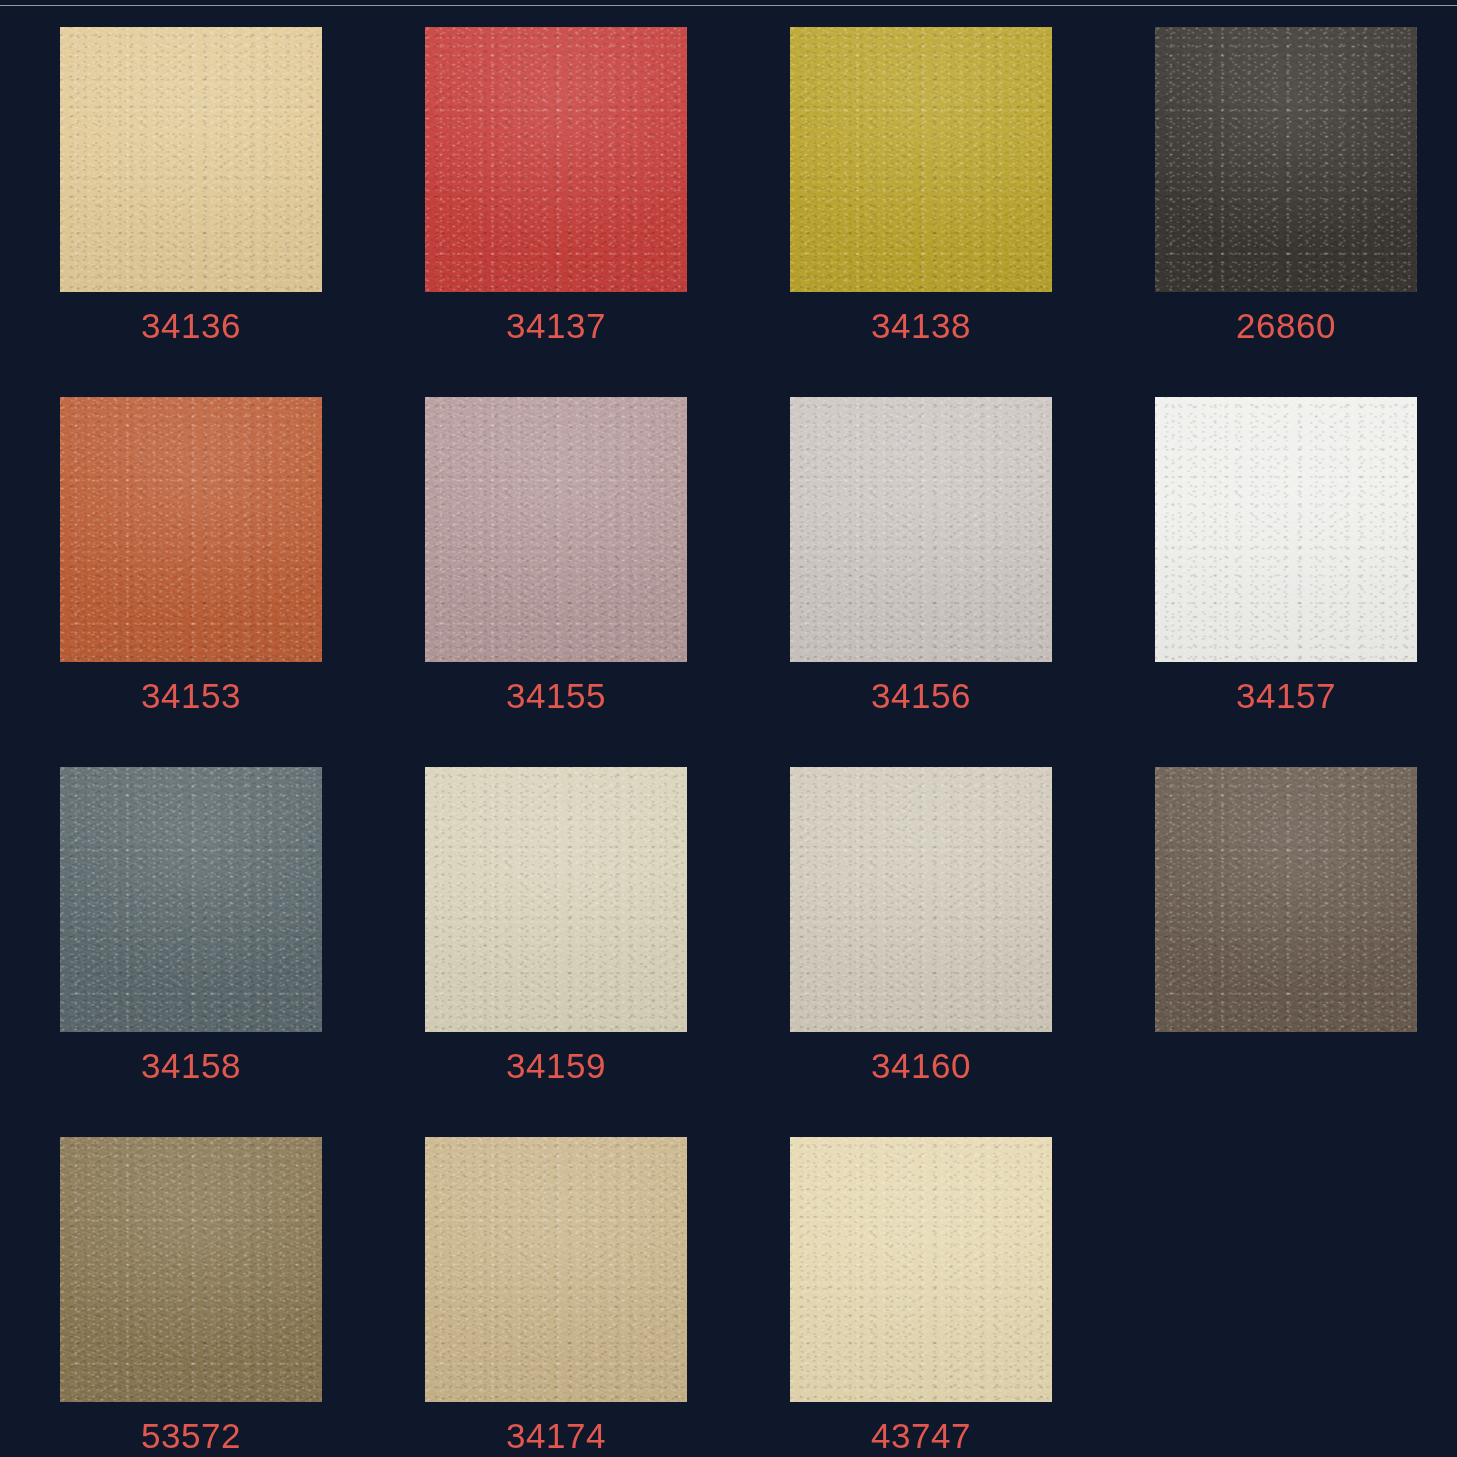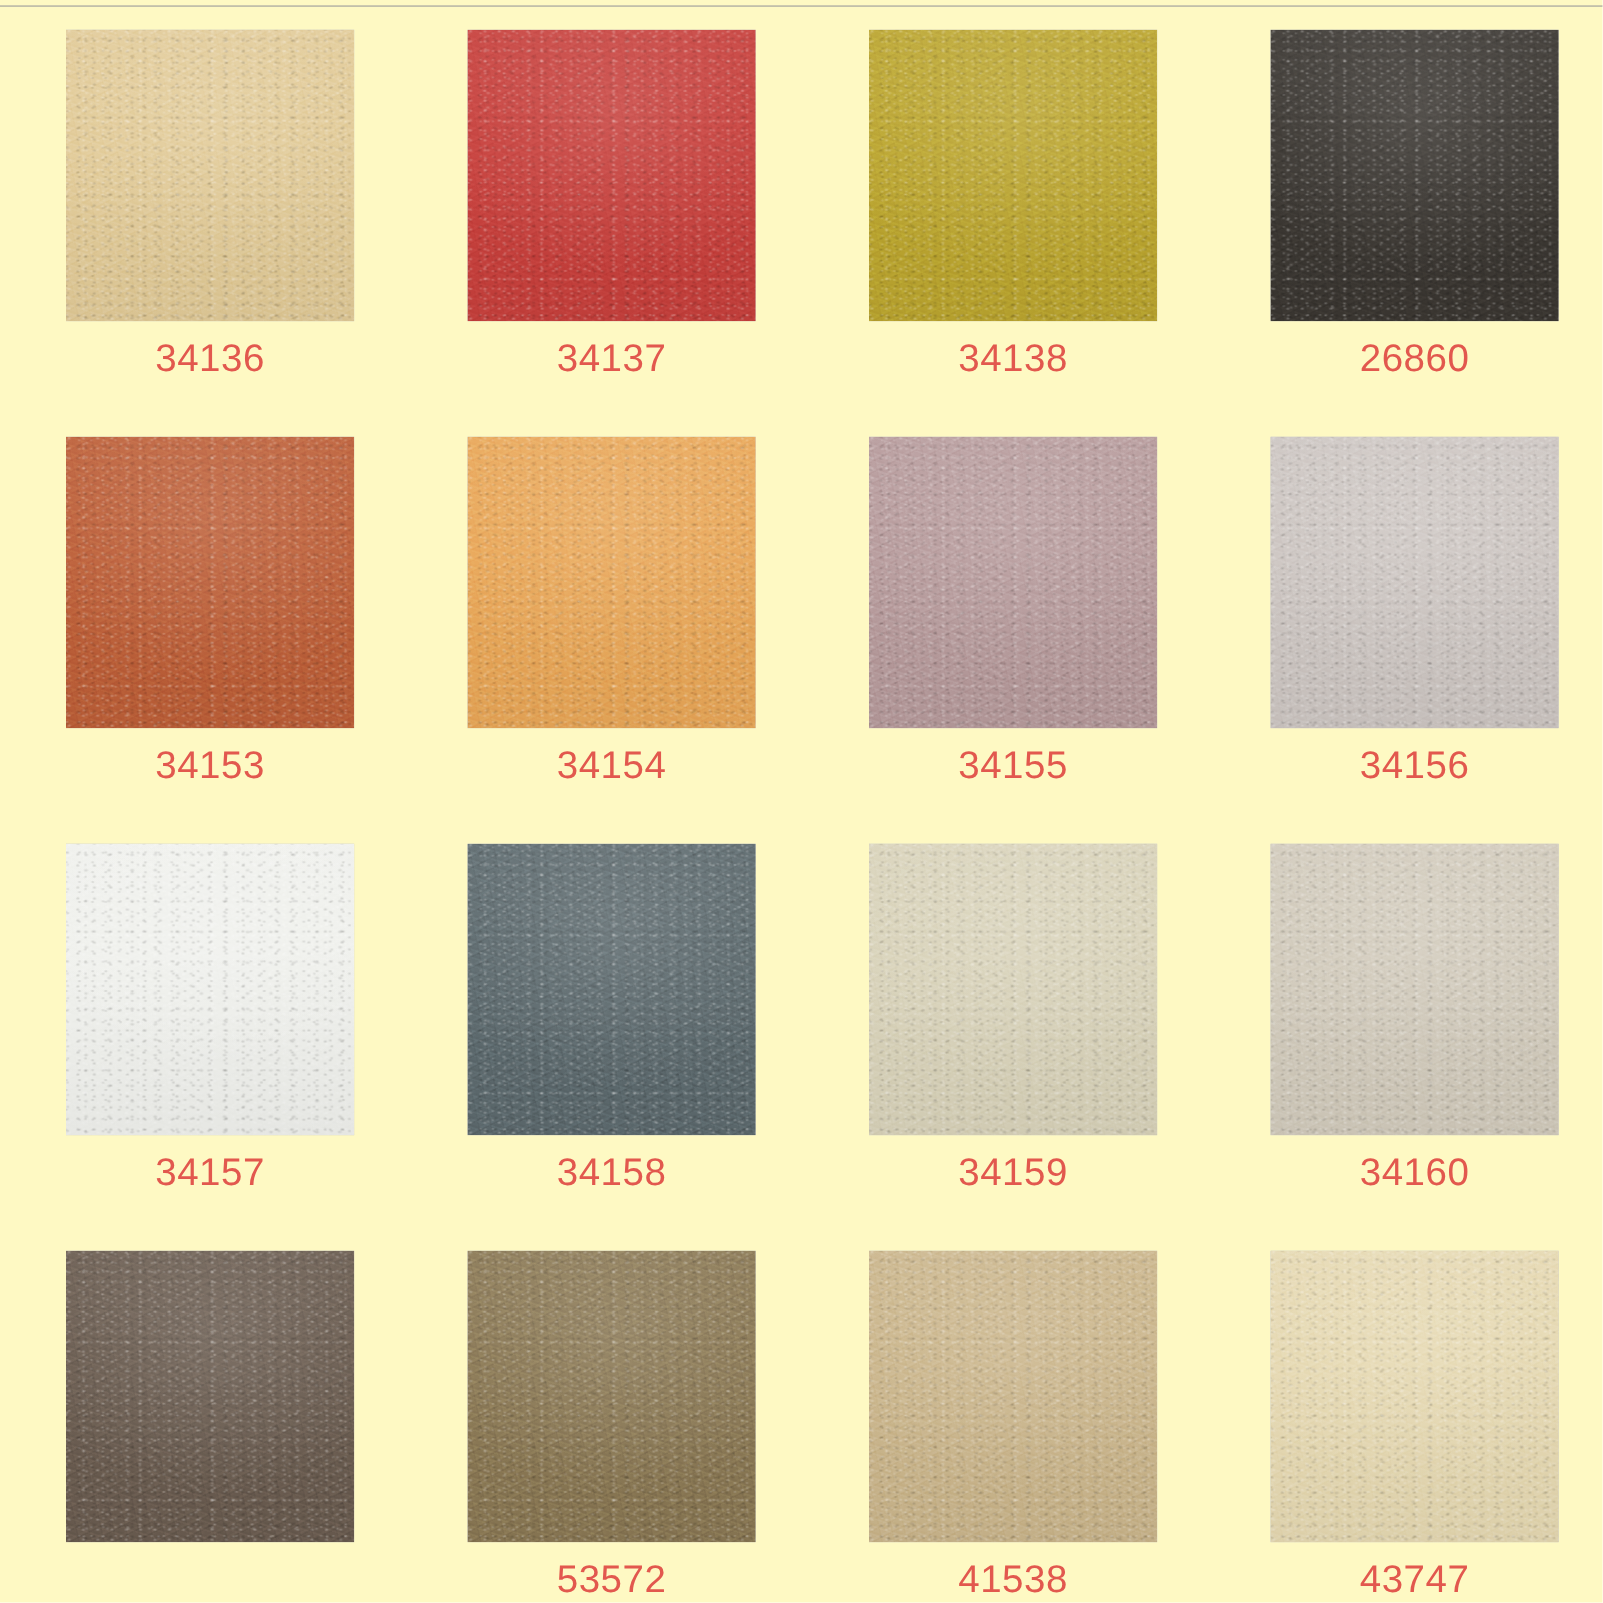--- a/index.html
+++ b/index.html
@@ -11,21 +11,21 @@
     width: 1457px;
     height: 1457px;
     font-family: "Liberation Sans", sans-serif;
     overflow: hidden;
   }
 
   .page {
     position: relative;
     width: 1457px;
     height: 1457px;
-    background: #fef9c3;
+    background: #0f172a;
     box-sizing: border-box;
   }
 
   .top-rule {
     position: absolute;
     top: 5px;
     left: 0;
     width: 1457px;
     height: 1px;
     background: #9b9b9b;
@@ -155,28 +155,20 @@
       <div class="swatch-cell">
         <div class="swatch-chip">
           <div class="grain" style="--c: #bd5f38;"></div>
           <div class="grain2"></div>
           <div class="sheen"></div>
         </div>
         <div class="swatch-label" style="--label-color: #e2584e;">34153</div>
       </div>
       <div class="swatch-cell">
         <div class="swatch-chip">
-          <div class="grain" style="--c: #e9a758;"></div>
-          <div class="grain2"></div>
-          <div class="sheen"></div>
-        </div>
-        <div class="swatch-label" style="--label-color: #e2584e;">34154</div>
-      </div>
-      <div class="swatch-cell">
-        <div class="swatch-chip">
           <div class="grain" style="--c: #b79b9c;"></div>
           <div class="grain2"></div>
           <div class="sheen"></div>
         </div>
         <div class="swatch-label" style="--label-color: #e2584e;">34155</div>
       </div>
       <div class="swatch-cell">
         <div class="swatch-chip">
           <div class="grain" style="--c: #cdc6c2;"></div>
           <div class="grain2"></div>
@@ -230,21 +222,21 @@
           <div class="sheen"></div>
         </div>
         <div class="swatch-label" style="--label-color: #e2584e;">53572</div>
       </div>
       <div class="swatch-cell">
         <div class="swatch-chip">
           <div class="grain" style="--c: #cbb68c;"></div>
           <div class="grain2"></div>
           <div class="sheen"></div>
         </div>
-        <div class="swatch-label" style="--label-color: #e2584e;">41538</div>
+        <div class="swatch-label" style="--label-color: #e2584e;">34174</div>
       </div>
       <div class="swatch-cell">
         <div class="swatch-chip">
           <div class="grain" style="--c: #e6d9b2;"></div>
           <div class="grain2"></div>
           <div class="sheen"></div>
         </div>
         <div class="swatch-label" style="--label-color: #e2584e;">43747</div>
       </div>
     </div>

